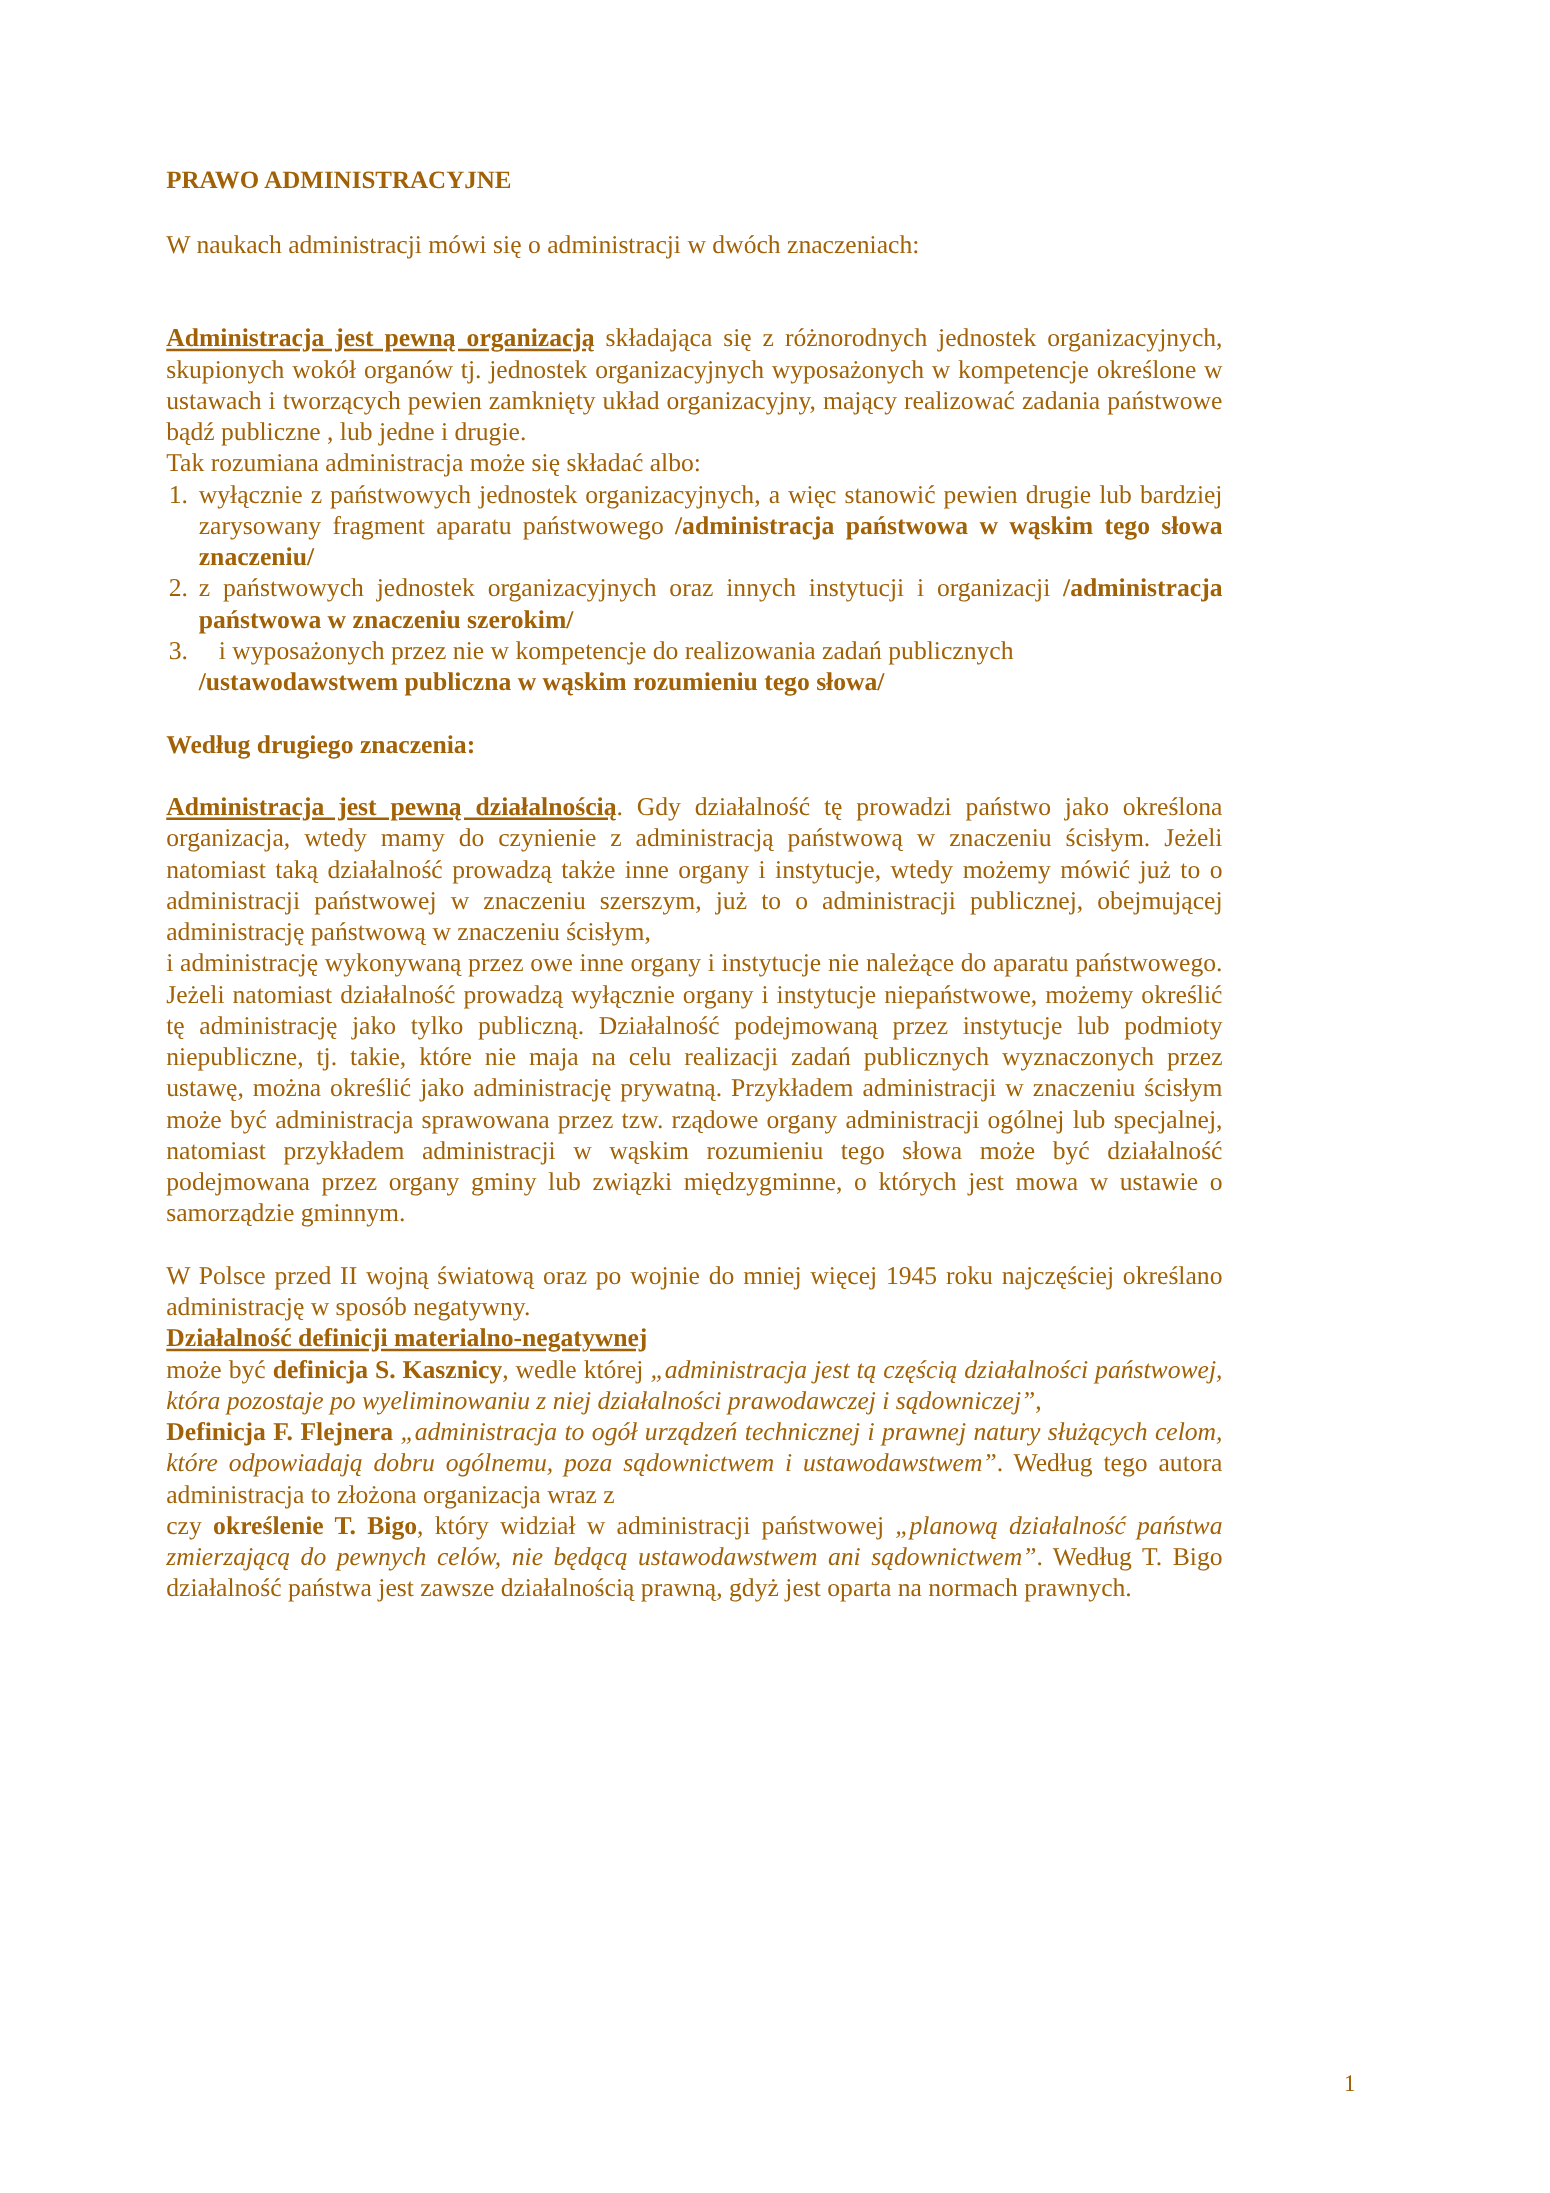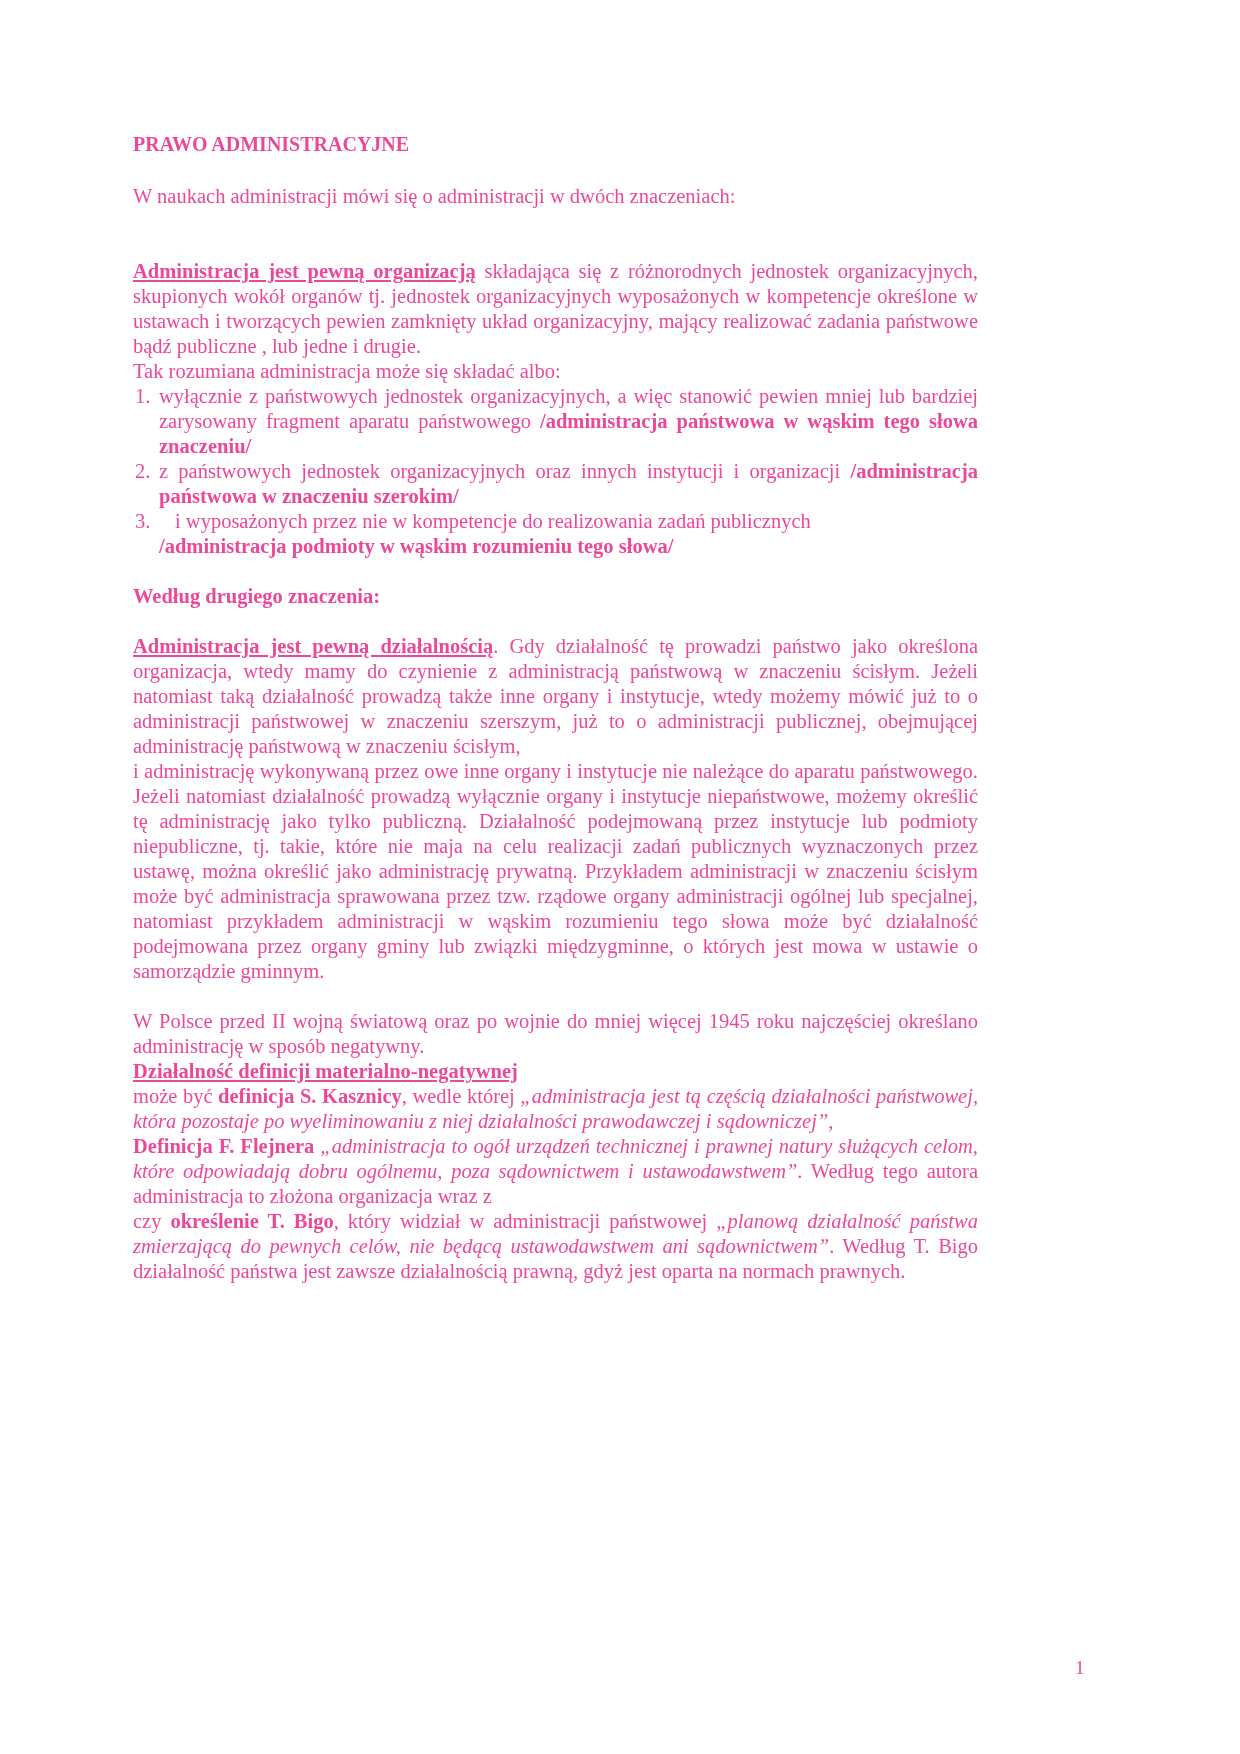--- a/index.html
+++ b/index.html
@@ -1,19 +1,19 @@
 <!DOCTYPE html>
 <html><head>
 <meta charset="utf-8">
 <style>
   html, body { margin: 0; padding: 0; background: #ffffff; }
   body { width: 1240px; height: 1754px; position: relative; overflow: hidden; }
   .page {
     position: absolute; left: 0; top: 0; width: 1240px; height: 1489px; background: #fff;
-    font-family: "Liberation Serif", "DejaVu Serif", serif; color: #ec4899;
+    font-family: "Liberation Serif", "DejaVu Serif", serif; color: #a16207;
   }
   .content {
     position: absolute; left: 133px; top: 132px; width: 845px;
     font-size: 20.5px; line-height: 25px; text-align: justify;
   }
   .title { font-weight: bold; font-size: 20px; margin: 0 0 27px 0; line-height: 25px; }
   p { margin: 0; }
   .gap { height: 25px; }
   .h { font-weight: bold; }
   .ub { font-weight: bold; text-decoration: underline; }
@@ -40,30 +40,30 @@
     <div class="gap"></div>
 
     <div class="gap"></div>
 
     <p><span class="ub">Administracja jest pewną organizacją</span><span> składająca się z różnorodnych jednostek organizacyjnych, skupionych wokół organów tj. jednostek organizacyjnych wyposażonych w kompetencje określone w ustawach i tworzących pewien zamknięty układ organizacyjny, mający realizować zadania państwowe bądź publiczne , lub jedne i drugie.</span></p>
     <p>Tak rozumiana administracja może się składać albo:</p>
 
     <ol>
       <li>
         <span class="num">1.</span>
-        <span>wyłącznie z państwowych jednostek organizacyjnych, a więc stanowić pewien mniej lub bardziej zarysowany fragment aparatu państwowego </span><b>/administracja państwowa w wąskim tego słowa znaczeniu/</b>
+        <span>wyłącznie z państwowych jednostek organizacyjnych, a więc stanowić pewien drugie lub bardziej zarysowany fragment aparatu państwowego </span><b>/administracja państwowa w wąskim tego słowa znaczeniu/</b>
       </li>
       <li>
         <span class="num">2.</span>
         <span>z państwowych jednostek organizacyjnych oraz innych instytucji i organizacji </span><b>/administracja państwowa w znaczeniu szerokim/</b>
       </li>
       <li>
         <span class="num">3.</span>
         <div class="li3-cont" style="padding-left:16px;">i wyposażonych przez nie w kompetencje do realizowania zadań publicznych</div>
-        <b>/administracja podmioty w wąskim rozumieniu tego słowa/</b>
+        <b>/ustawodawstwem publiczna w wąskim rozumieniu tego słowa/</b>
       </li>
     </ol>
     <div class="gap"></div>
 
     <p class="h">Według drugiego znaczenia:</p>
     <div class="gap"></div>
 
     <p><span class="ub">Administracja jest pewną działalnością</span><span>. Gdy działalność tę prowadzi państwo jako określona organizacja, wtedy mamy do czynienie z administracją państwową w znaczeniu ścisłym. Jeżeli natomiast taką działalność prowadzą także inne organy i instytucje, wtedy możemy mówić już to o administracji państwowej w znaczeniu szerszym, już to o administracji publicznej, obejmującej administrację państwową w znaczeniu ścisłym,</span></p>
     <p>i administrację wykonywaną przez owe inne organy i instytucje nie należące do aparatu państwowego. Jeżeli natomiast działalność prowadzą wyłącznie organy i instytucje niepaństwowe, możemy określić tę administrację jako tylko publiczną. Działalność podejmowaną przez instytucje lub podmioty niepubliczne, tj. takie, które nie maja na celu realizacji zadań publicznych wyznaczonych przez ustawę, można określić jako administrację prywatną. Przykładem administracji w znaczeniu ścisłym może być administracja sprawowana przez tzw. rządowe organy administracji ogólnej lub specjalnej, natomiast przykładem administracji w wąskim rozumieniu tego słowa może być działalność podejmowana przez organy gminy lub związki międzygminne, o których jest mowa w ustawie o samorządzie gminnym.</p>
     <div class="gap"></div>

